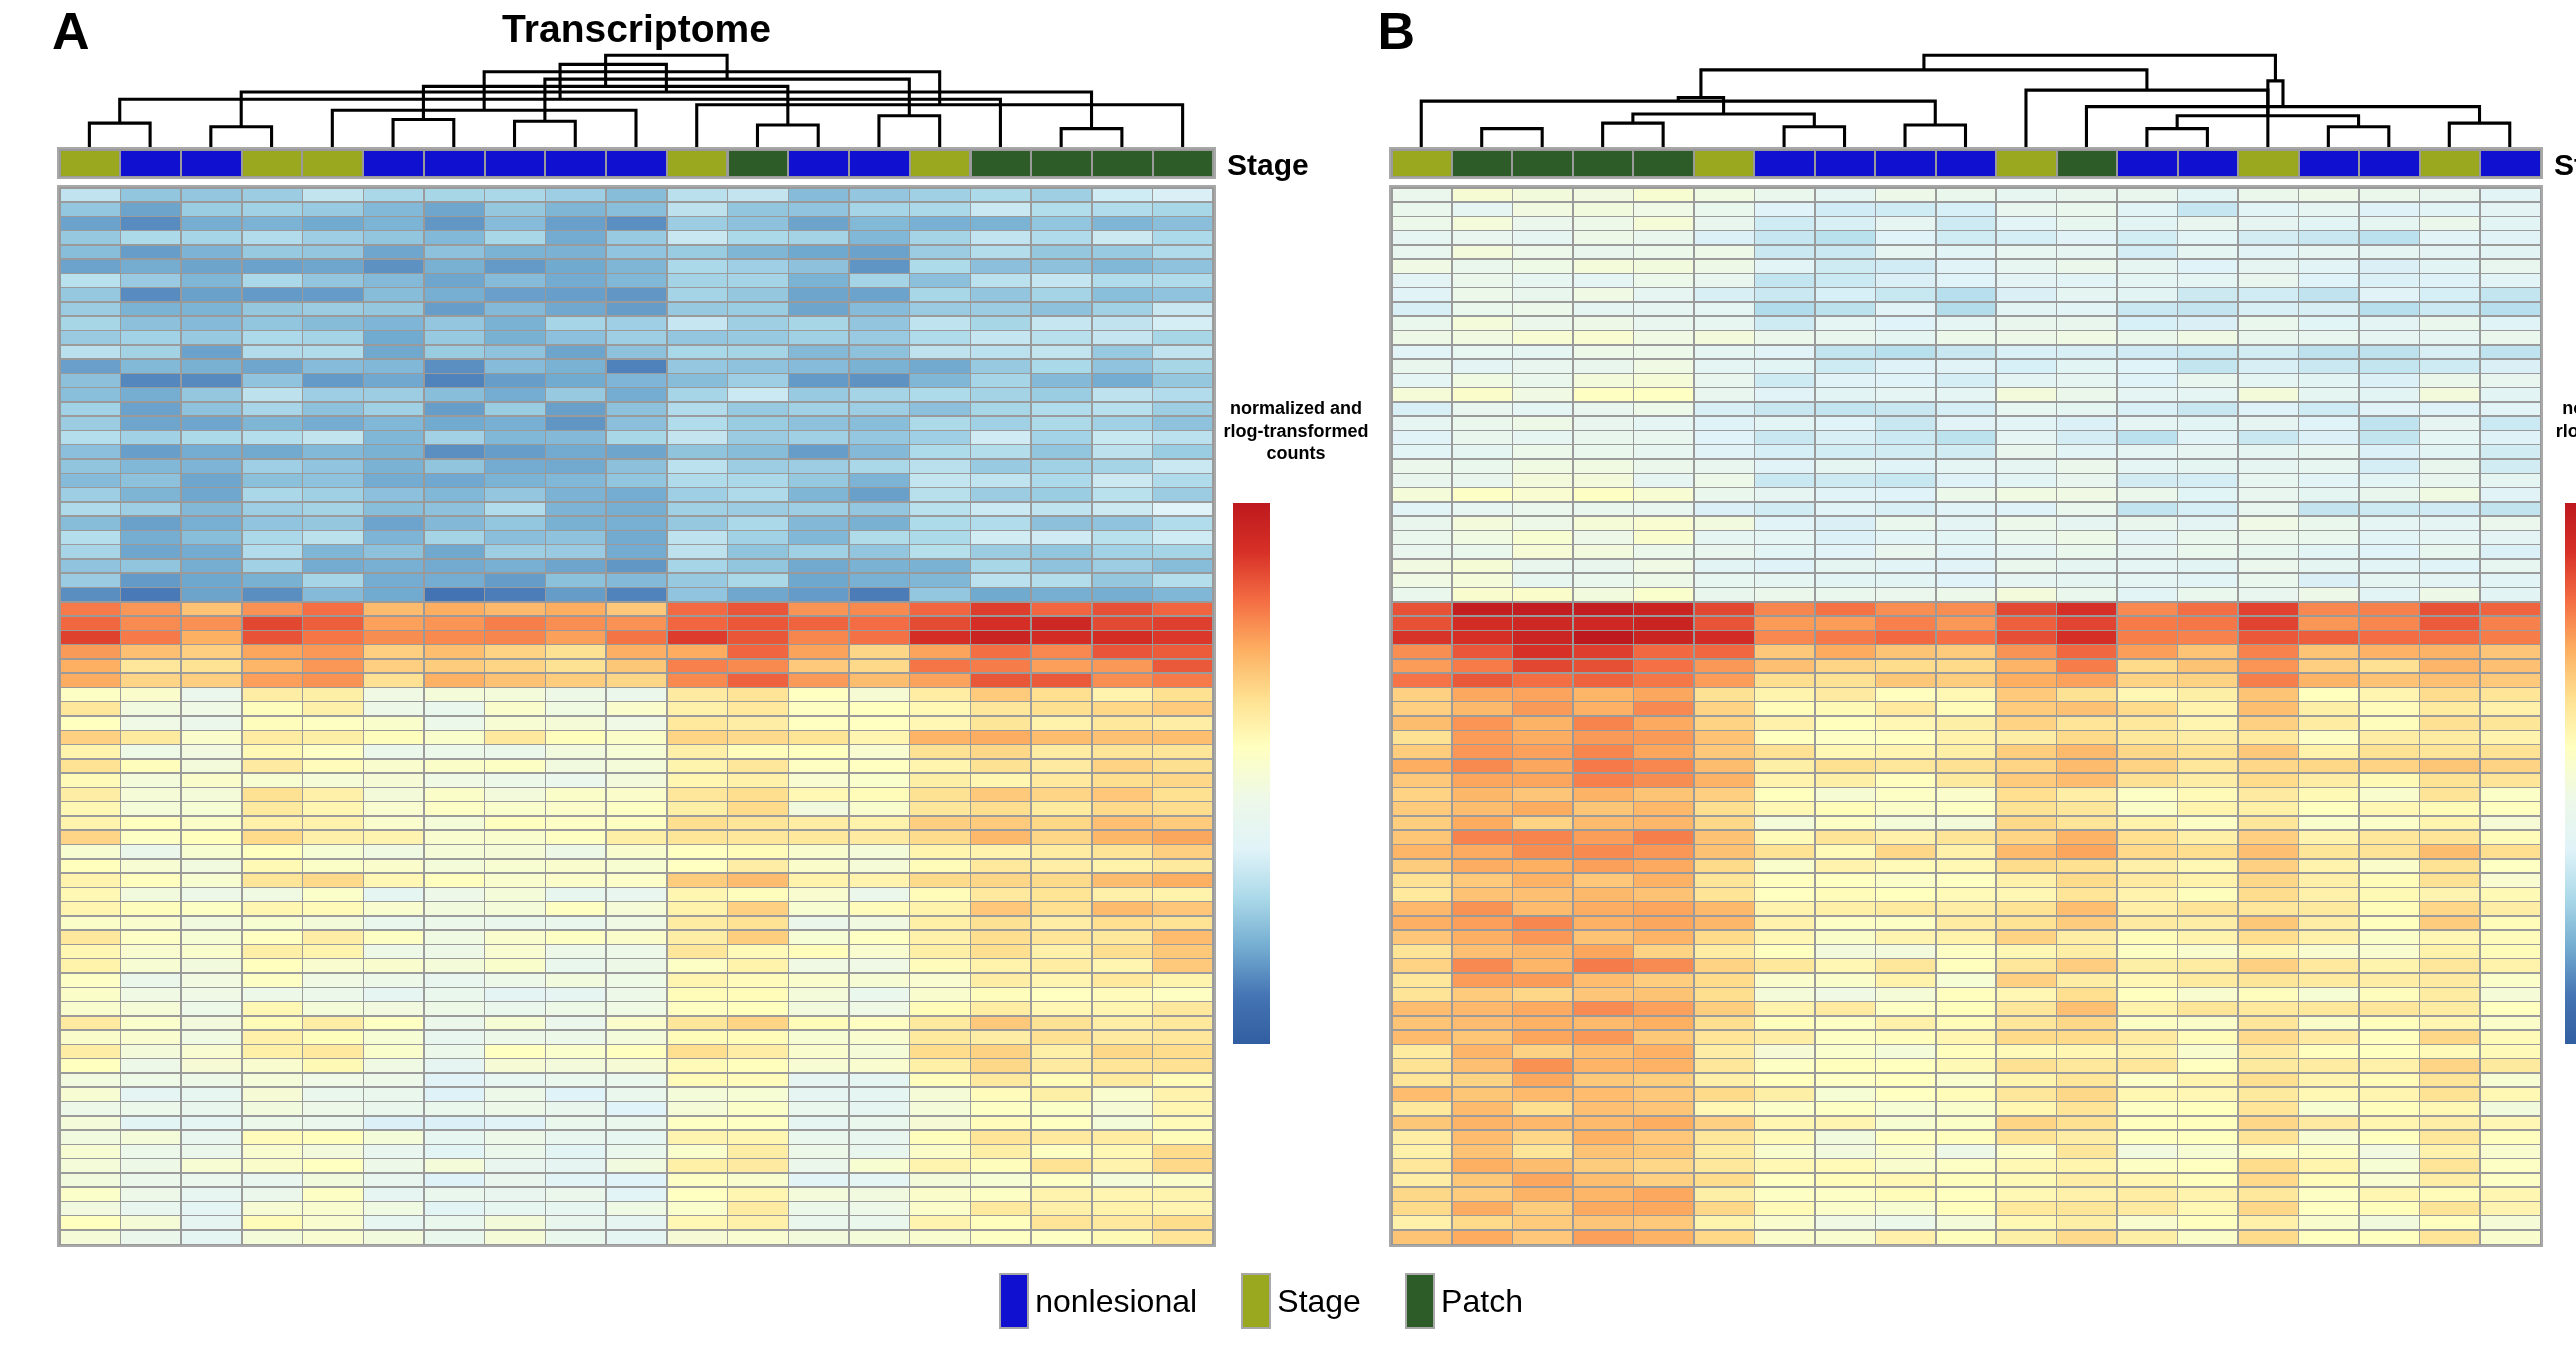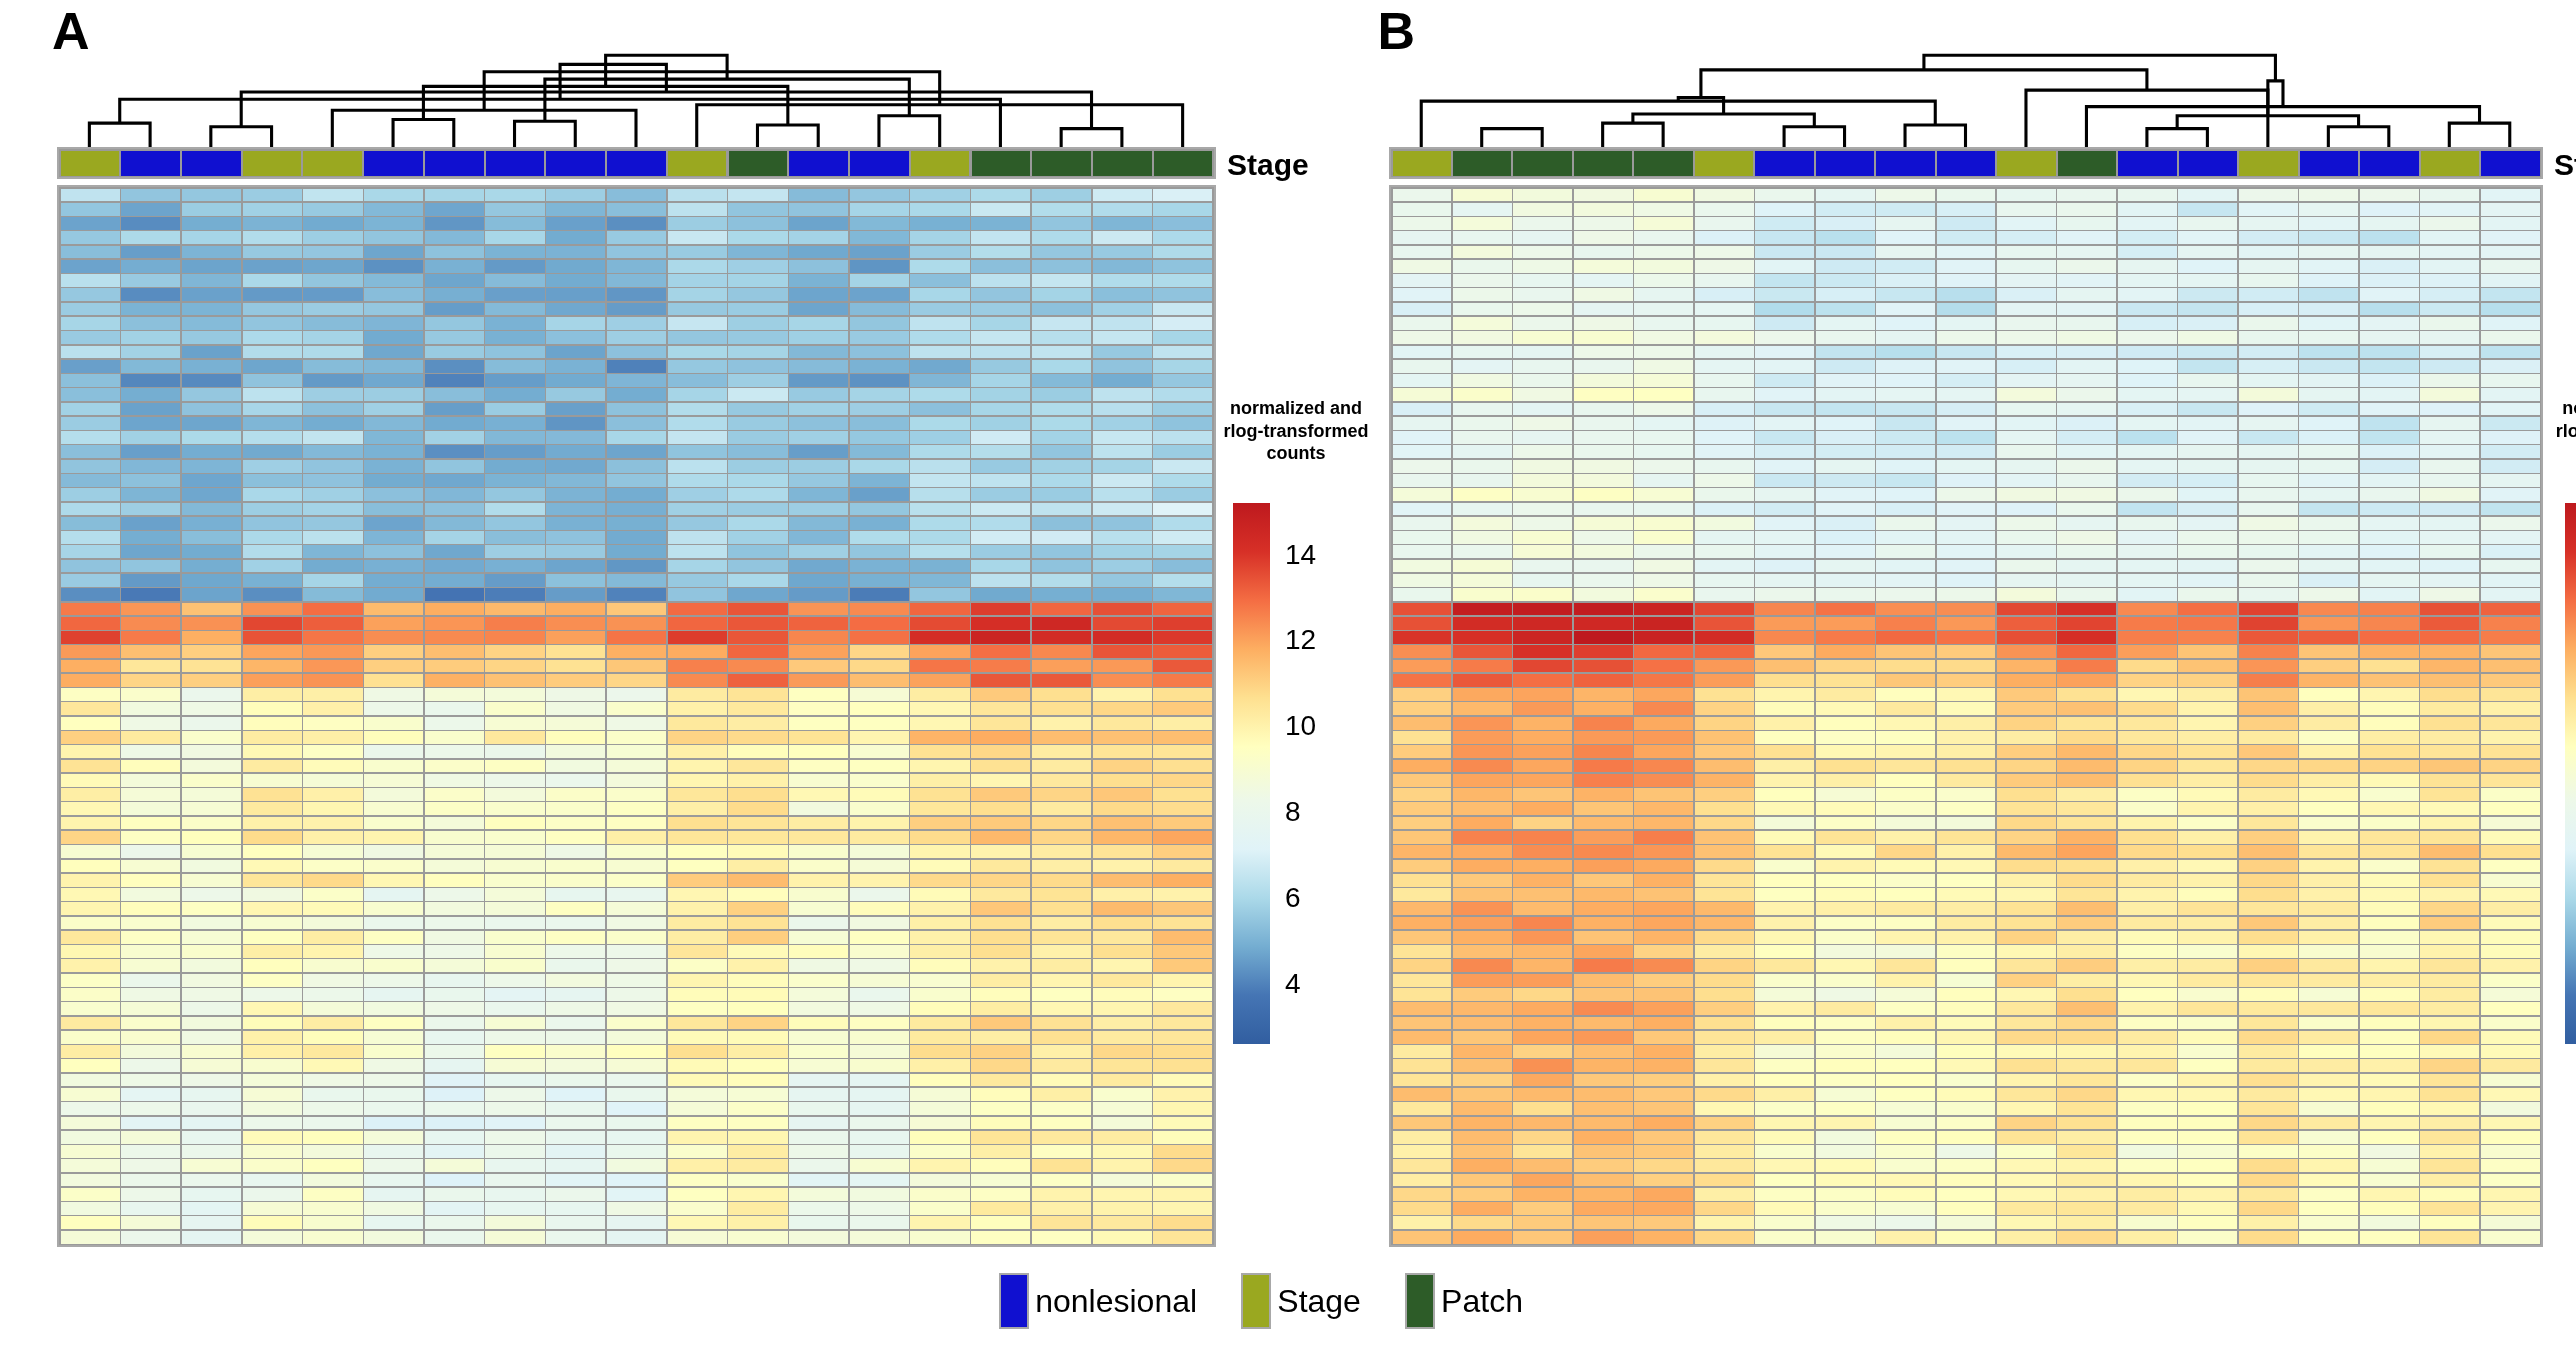--- a/index.html
+++ b/index.html
@@ -43,20 +43,21 @@
   .legend-item{display:flex;align-items:center;}
   .legend-swatch{width:30px;height:56px;border:2.6px solid #a8a8a8;box-sizing:border-box;}
   .legend-text{font-size:32px;color:#000;font-family:"Liberation Sans",sans-serif;
                margin-left:6.2px;margin-right:44px;line-height:1;white-space:nowrap;}
 </style>
 </head>
 <body>
 
 <div class="panel" id="panel-a">
   <div class="panel-letter" style="left:52px;top:5.2px;">A</div>
+  <div class="panel-title" style="left:62px;top:9.3px;width:1149px;">Transcriptome</div>
   <div class="dendro" id="dendro-a" style="left:59px;top:49px;width:1154px;height:98px;">
       <svg width="1154" height="98" viewBox="0 0 2240 190">
         <path d="M58.94736842105263,190 L58.94736842105263,143.72 L176.8421052631579,143.72 L176.8421052631579,190" fill="none" stroke="#000" stroke-width="6"></path>
         <path d="M294.7368421052631,190 L294.7368421052631,150.84 L412.6315789473683,150.84 L412.6315789473683,190" fill="none" stroke="#000" stroke-width="6"></path>
         <path d="M1945.2631578947369,190 L1945.2631578947369,154.4 L2063.1578947368416,154.4 L2063.1578947368416,190" fill="none" stroke="#000" stroke-width="6"></path>
         <path d="M1355.7894736842104,190 L1355.7894736842104,147.28 L1473.6842105263156,147.28 L1473.6842105263156,190" fill="none" stroke="#000" stroke-width="6"></path>
         <path d="M648.4210526315788,190 L648.4210526315788,136.6 L766.315789473684,136.6 L766.315789473684,190" fill="none" stroke="#000" stroke-width="6"></path>
         <path d="M884.2105263157894,190 L884.2105263157894,140.16 L1002.1052631578947,140.16 L1002.1052631578947,190" fill="none" stroke="#000" stroke-width="6"></path>
         <path d="M1591.578947368421,190 L1591.578947368421,129.48 L1709.4736842105262,129.48 L1709.4736842105262,190" fill="none" stroke="#000" stroke-width="6"></path>
         <path d="M530.5263157894736,190 L530.5263157894736,118.8 L1120,118.8 L1120,190" fill="none" stroke="#000" stroke-width="6"></path>
@@ -1498,28 +1499,20 @@
         <div class="hm-cell" style="background: rgb(248, 252, 207);"></div>
         <div class="hm-cell" style="background: rgb(254, 255, 194);"></div>
         <div class="hm-cell" style="background: rgb(254, 255, 194);"></div>
         <div class="hm-cell" style="background: rgb(255, 249, 182);"></div>
         <div class="hm-cell" style="background: rgb(254, 229, 152);"></div>
       </div>
   </div>
   <div class="cbar" style="left:1229px;top:397px;width:134px;height:665px;">
     <div class="cbar-title" style="left:-13px;top:0px;width:160px;">normalized and rlog-transformed counts</div>
     <div class="cbar-bar" id="cbar-a-bar" style="left: 4.1px; top: 106px; width: 37px; height: 541px; background: linear-gradient(rgb(190, 25, 30) 0%, rgb(215, 48, 39) 9%, rgb(244, 109, 67) 18%, rgb(253, 174, 97) 27%, rgb(254, 224, 144) 36%, rgb(255, 255, 191) 45%, rgb(237, 248, 233) 55%, rgb(224, 243, 248) 64%, rgb(171, 217, 233) 73%, rgb(116, 173, 209) 82%, rgb(69, 117, 180) 91%, rgb(49, 94, 160) 100%);"></div>
-    <div class="cbar-ticks" id="cbar-a-ticks" style="left:56px;top:106px;width:77px;height:541px;">
-        <div class="cbar-tick" style="top: 9.52381%;">14</div>
-        <div class="cbar-tick" style="top: 25.3968%;">12</div>
-        <div class="cbar-tick" style="top: 41.2698%;">10</div>
-        <div class="cbar-tick" style="top: 57.1429%;">8</div>
-        <div class="cbar-tick" style="top: 73.0159%;">6</div>
-        <div class="cbar-tick" style="top: 88.8889%;">4</div>
-      </div>
   </div>
 </div>
 
 <div class="panel" id="panel-b">
   <div class="panel-letter" style="left:14.4px;top:5.2px;">B</div>
   <div class="dendro" id="dendro-b" style="left:28px;top:49px;width:1149px;height:98px;">
       <svg width="1149" height="98" viewBox="0 0 2230 190">
         <path d="M176.05263157894737,190 L176.05263157894737,154.4 L293.42105263157896,154.4 L293.42105263157896,190" fill="none" stroke="#000" stroke-width="6"></path>
         <path d="M410.7894736842105,190 L410.7894736842105,143.72 L528.1578947368421,143.72 L528.1578947368421,190" fill="none" stroke="#000" stroke-width="6"></path>
         <path d="M762.8947368421053,190 L762.8947368421053,150.84 L880.2631578947369,150.84 L880.2631578947369,190" fill="none" stroke="#000" stroke-width="6"></path>

